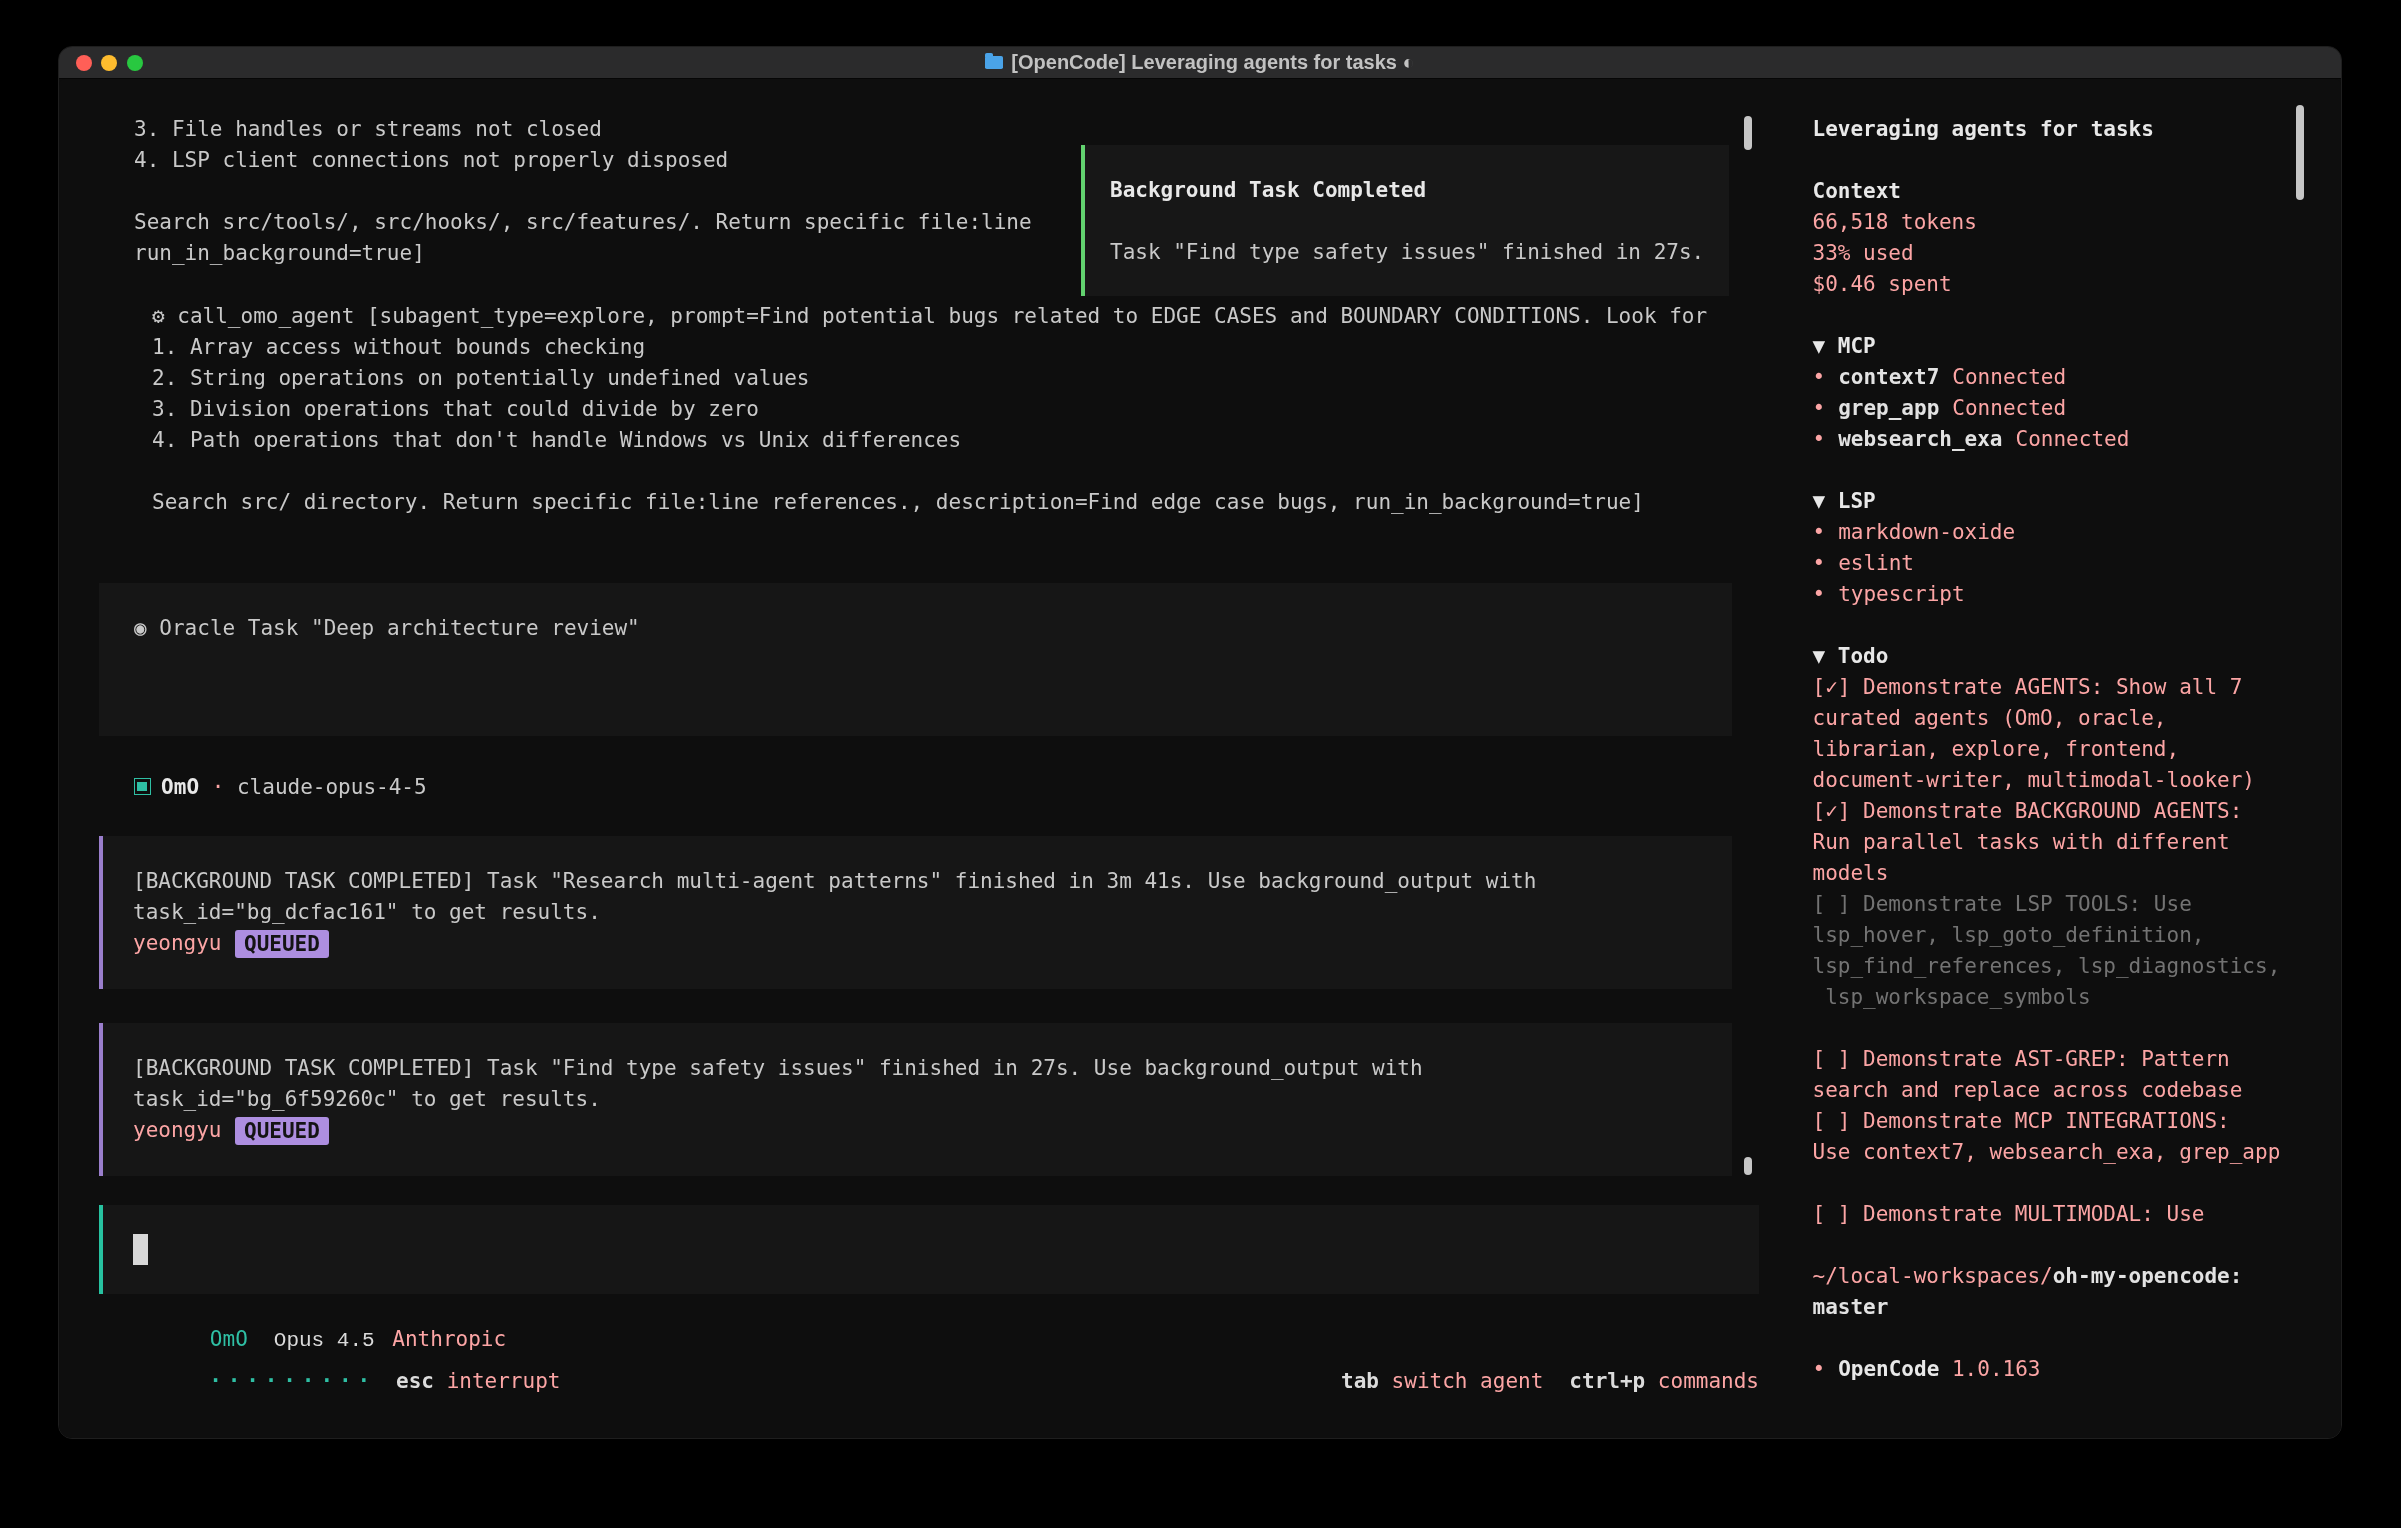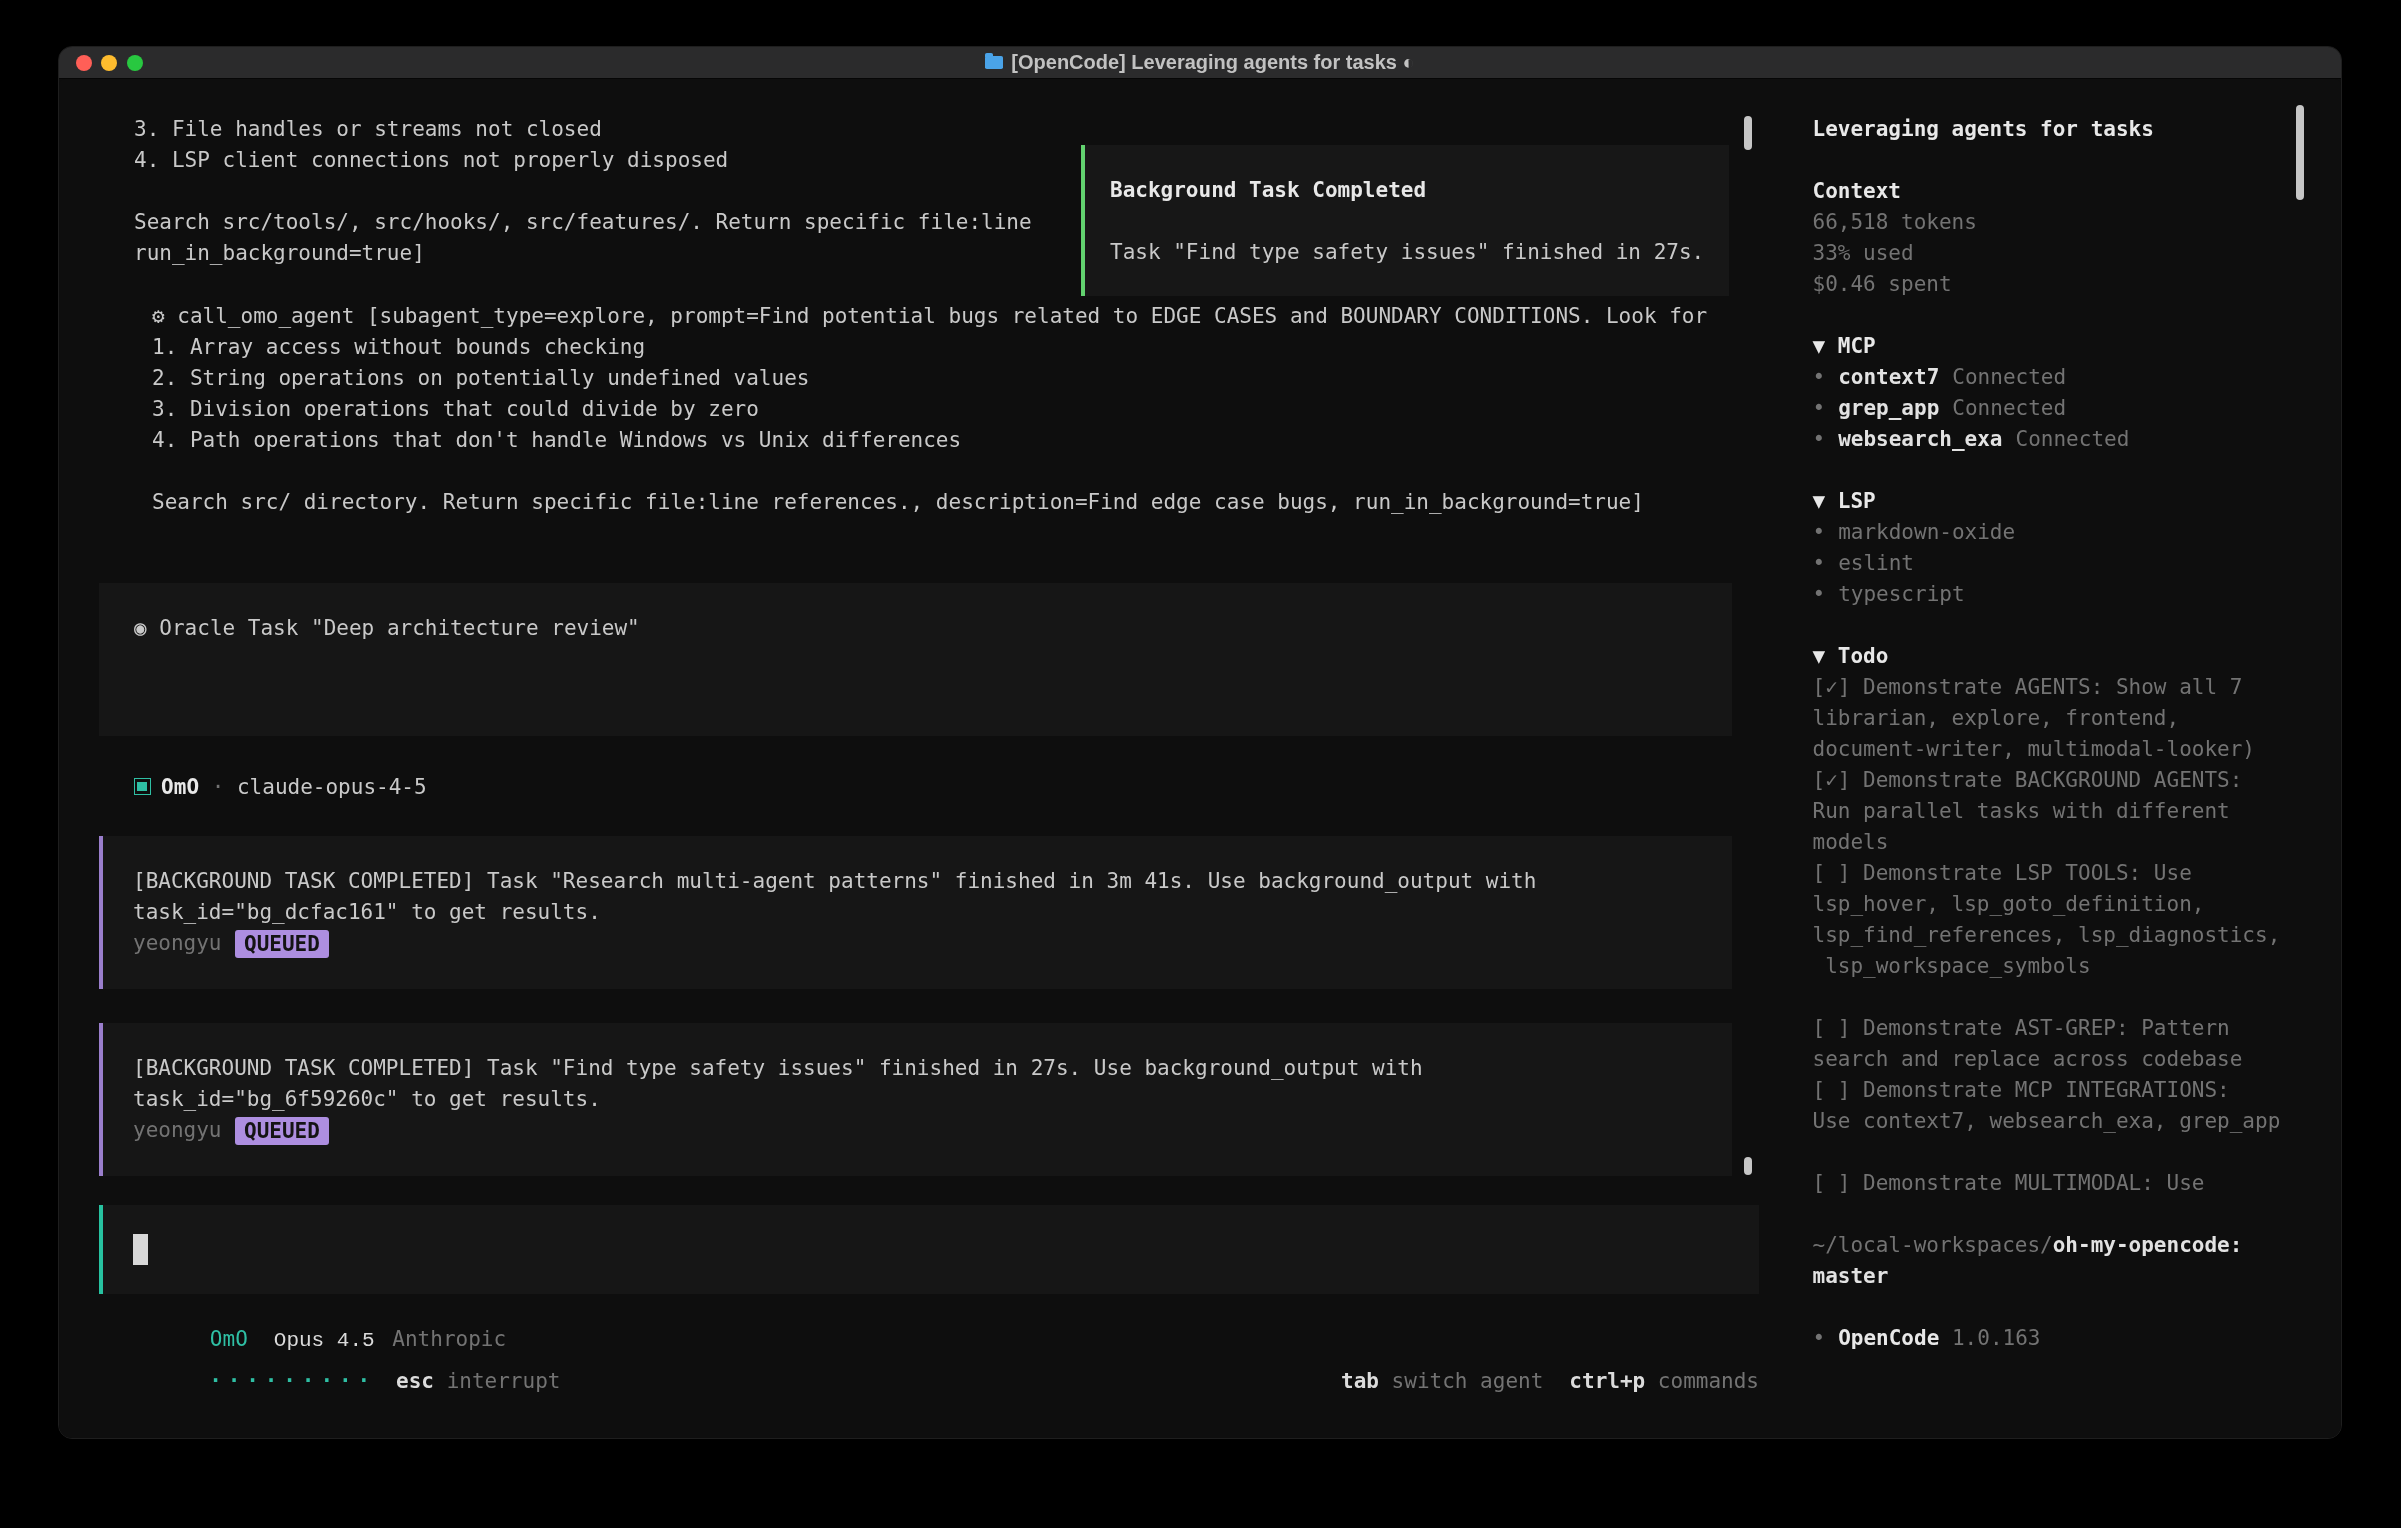--- a/index.html
+++ b/index.html
@@ -13,21 +13,21 @@
   .light{width:16px;height:16px;border-radius:50%;}
   .light.red{background:#ff5f57;}.light.yellow{background:#febc2e;}.light.green{background:#28c840;}
   .titlewrap{position:absolute;left:0;right:0;top:0;bottom:0;display:flex;align-items:center;
     justify-content:center;gap:8.3px;pointer-events:none;}
   .folder-icon{position:relative;width:17.7px;height:12.4px;background:#4aa3e8;border-radius:1.8px;display:inline-block;}
   .folder-icon::before{content:"";position:absolute;top:-3.5px;left:0;width:7.7px;height:4.7px;background:#4aa3e8;
     border-radius:1.8px 1.8px 0 0;}
   .titletext{font-family:"Liberation Sans",sans-serif;font-size:20px;font-weight:bold;color:#c2c2c2;}
   .bodyarea{position:absolute;top:32px;left:0;right:0;bottom:0;background:#0e0e0e;font-size:21px;color:#c9c9c9;border-radius:6px;}
   .row{height:31px;line-height:31px;white-space:pre;}
-  .dim{color:#737373;}
+  .dim{color:#fca5a5;}
   .hdr{font-weight:bold;color:#e8e8e8;}
   .wt{color:#e2e2e2;font-weight:bold;}
   .greenln{color:#737373;}
   .abs{position:absolute;box-sizing:border-box;}
   #blockA{left:75px;top:35px;}
   #notif{left:1022px;top:66px;width:648px;height:151px;background:#171717;border-left:4.7px solid #62d26f;
     padding:29.5px 0 0 25px;}
   #toolBlock{left:93px;top:222px;}
   #oracle{left:40px;top:504px;width:1633px;height:153px;background:#161616;padding:30px 0 0 35px;}
   #agentHeader{left:75px;top:692px;height:31px;display:flex;align-items:center;white-space:pre;}
@@ -157,20 +157,21 @@
       <div class="row"><span class="dim b">•</span><span class="wt">grep_app</span><span class="dim st">Connected</span></div>
       <div class="row"><span class="dim b">•</span><span class="wt">websearch_exa</span><span class="dim st">Connected</span></div>
       <div class="row"></div>
       <div class="row hdr">▼ LSP</div>
       <div class="row dim"><span class="b">•</span><span>markdown-oxide</span></div>
       <div class="row dim"><span class="b">•</span><span>eslint</span></div>
       <div class="row dim"><span class="b">•</span><span>typescript</span></div>
       <div class="row"></div>
       <div class="row hdr">▼ Todo</div>
       <div class="row dim">[✓] Demonstrate AGENTS: Show all 7</div>
+      <div class="row dim">curated agents (OmO, oracle,</div>
       <div class="row dim">librarian, explore, frontend,</div>
       <div class="row dim">document-writer, multimodal-looker)</div>
       <div class="row dim">[✓] Demonstrate BACKGROUND AGENTS:</div>
       <div class="row dim">Run parallel tasks with different</div>
       <div class="row dim">models</div>
       <div class="row greenln">[ ] Demonstrate LSP TOOLS: Use</div>
       <div class="row greenln">lsp_hover, lsp_goto_definition,</div>
       <div class="row greenln">lsp_find_references, lsp_diagnostics,</div>
       <div class="row greenln"> lsp_workspace_symbols</div>
       <div class="row"></div>

